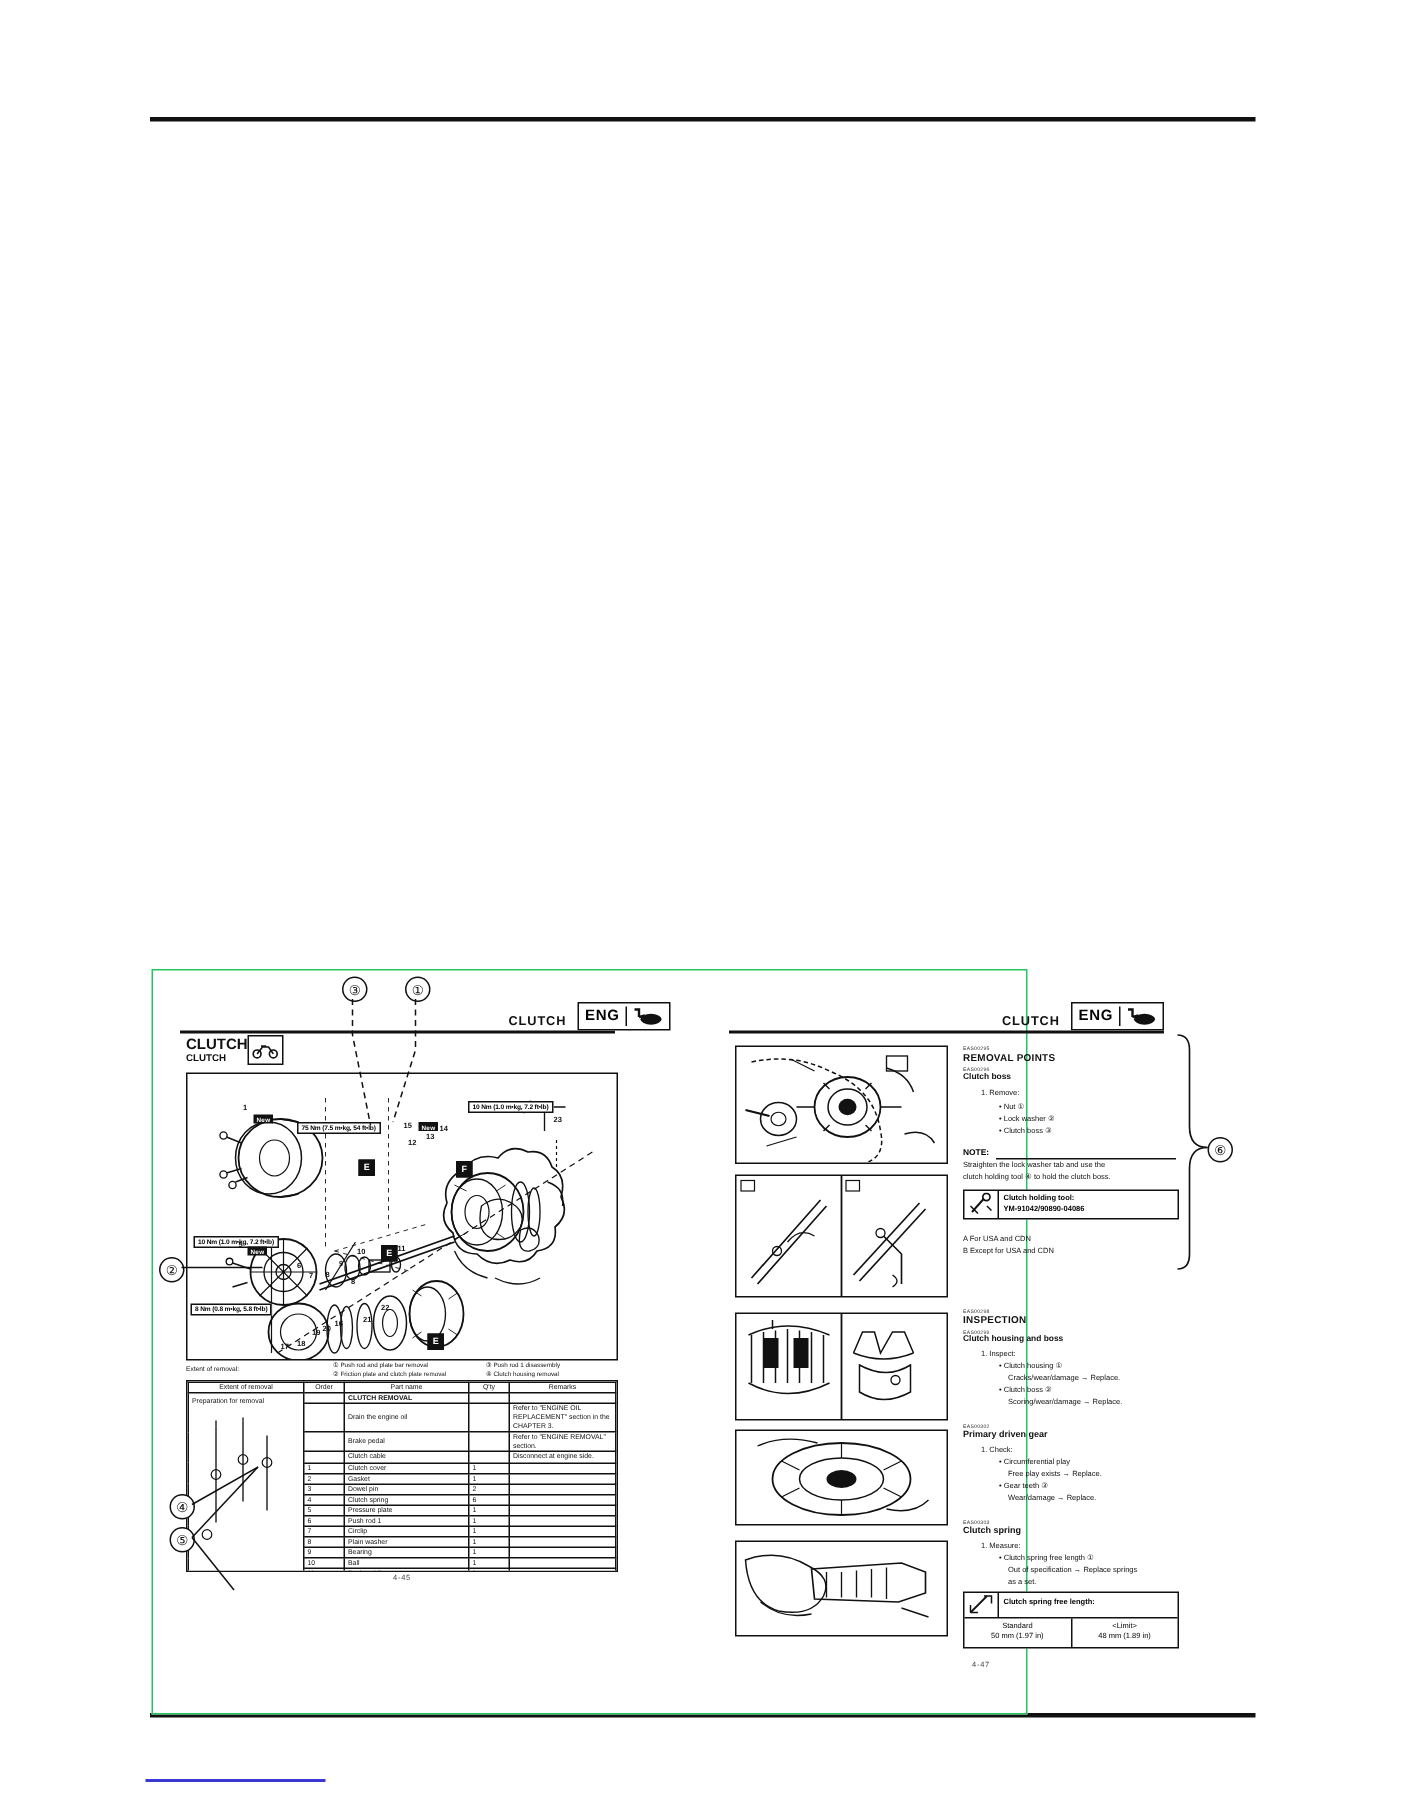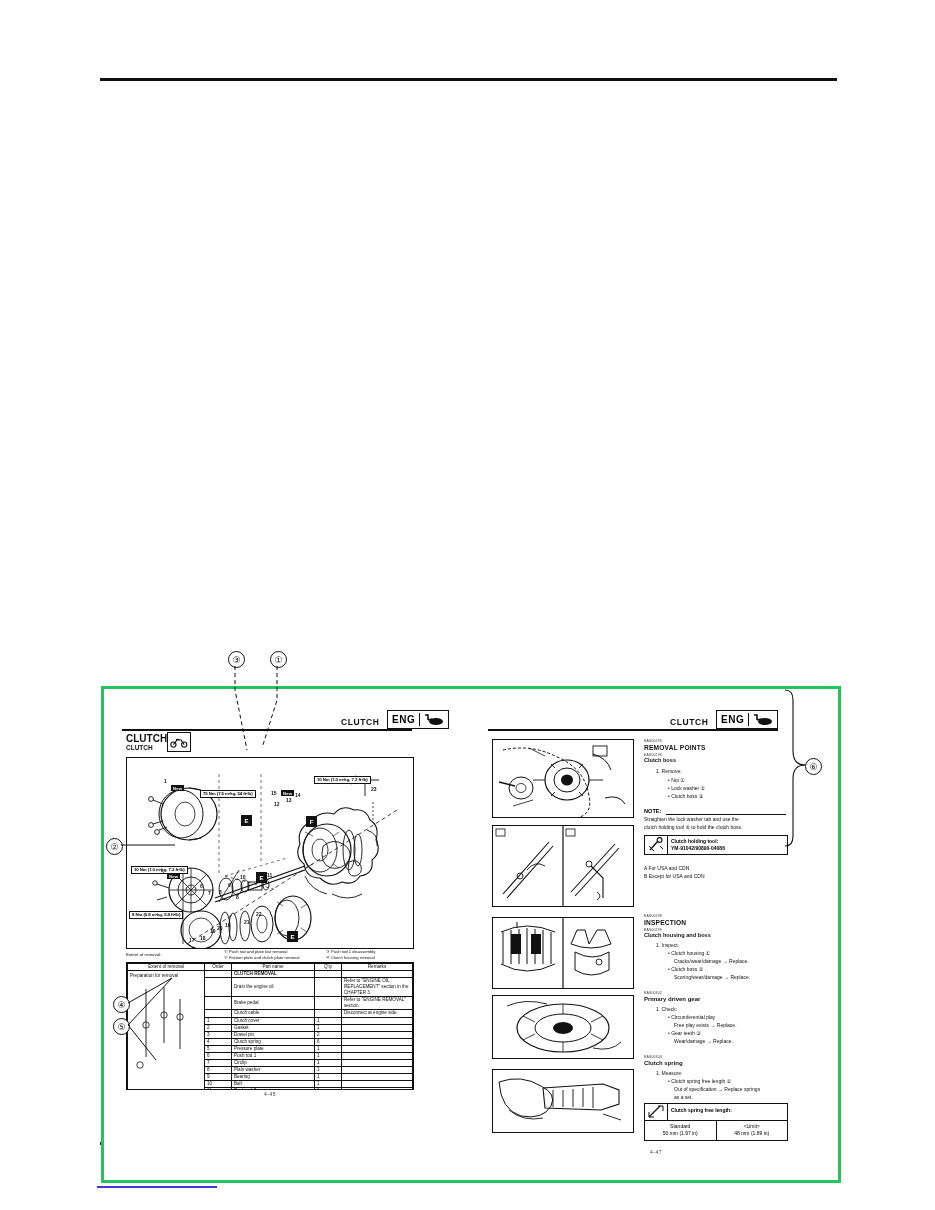--- a/index.html
+++ b/index.html
@@ -4,21 +4,21 @@
 <title>Service Manual Page</title>
 <style>
   html,body{margin:0;padding:0;background:#ffffff;}
   body{width:935px;height:1210px;position:relative;font-family:"Liberation Sans",sans-serif;color:#000;overflow:hidden;}
 
   .toprule{position:absolute;left:100px;top:78px;width:737px;height:3px;background:#111;}
   .bottomrule{position:absolute;left:100px;top:1142px;width:737px;height:3px;background:#111;}
   .bluelink{position:absolute;left:97px;top:1186px;width:120px;height:2px;background:#3b38d6;}
 
   
-  .sheet{position:absolute;left:101px;top:646px;width:740px;height:497px;border:3px solid #22c55e;background:#fff;box-sizing:border-box;margin-top:40px;}
+  .sheet{position:absolute;left:101px;top:646px;width:584px;height:497px;border:1px solid #22c55e;background:#fff;box-sizing:border-box;}
   .sheet-inner{position:absolute;inset:0;}
 
   .page{position:absolute;top:0;bottom:0;}
   .page-left{left:0;width:366px;}
   .page-right{left:366px;width:367px;}
 
   
   .hdr-rule{position:absolute;height:2px;background:#111;}
   .hdr-txt{position:absolute;font-size:8.5px;font-weight:bold;letter-spacing:.6px;color:#111;white-space:nowrap;}
   .eng-box{position:absolute;border:1.4px solid #111;display:flex;align-items:center;background:#fff;}

